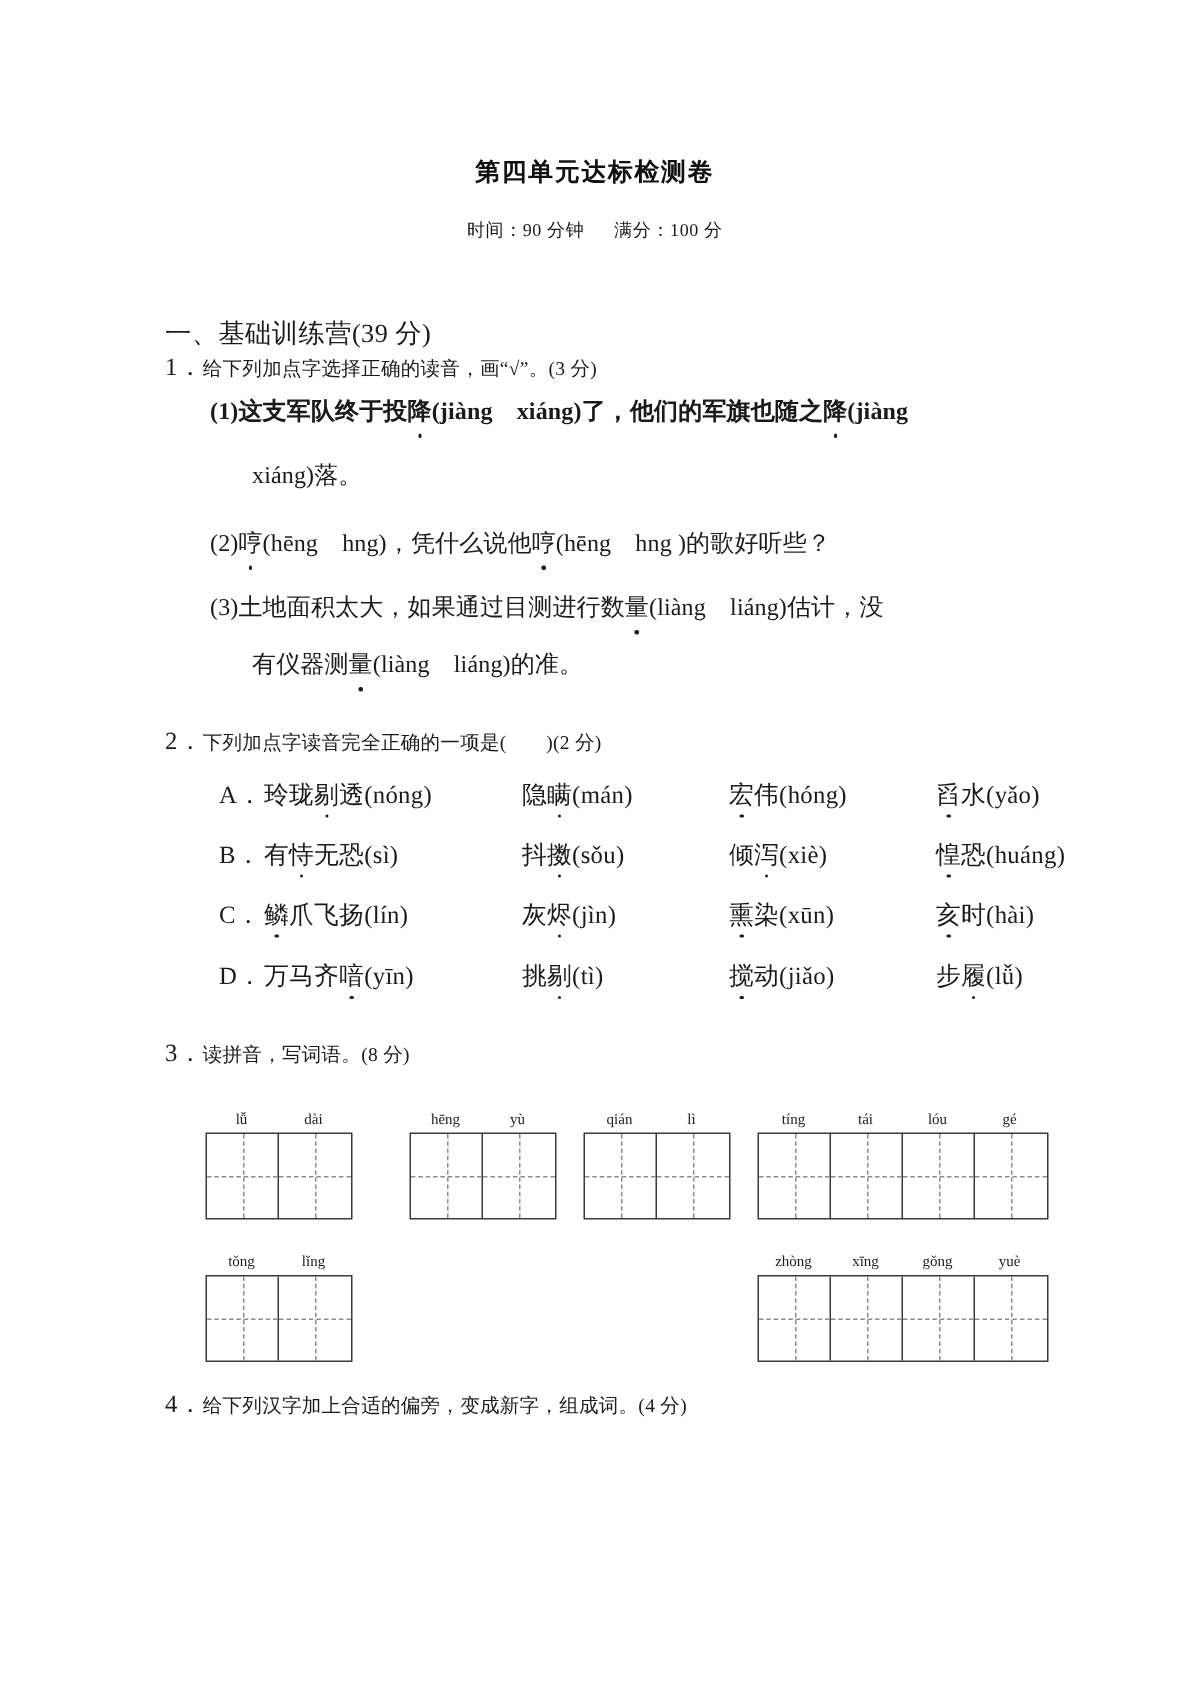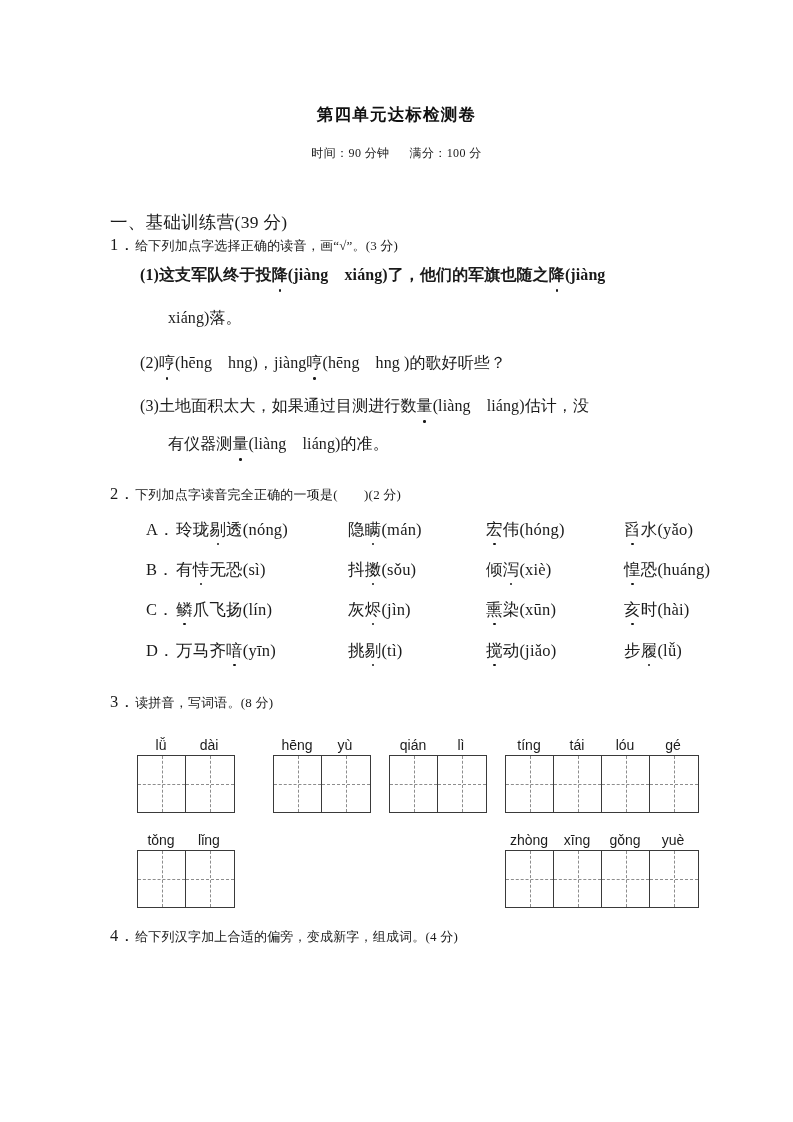--- a/index.html
+++ b/index.html
@@ -110,22 +110,22 @@
     position: absolute;
     top: 0;
   }
   .pinyin-line {
     display: flex;
     height: 22px;
     align-items: flex-end;
     justify-content: flex-start;
   }
   .pinyin-cell {
-    font-family: Liberation Sans, sans-serif;
-    font-size: 14px;
+    font-family: Liberation Serif, serif;
+    font-size: 10px;
     color: #1b1b1b;
     text-align: center;
     line-height: 1;
     padding-bottom: 3px;
   }
   .boxes {
     display: flex;
     border: 1.3px solid #3a3a3a;
     box-sizing: border-box;
     background: #fff;
@@ -176,21 +176,21 @@
   <div class="q" style="top:232px;left:110px;">
     <span class="q-num">1．</span><span class="q-stem"><span>给下列加点字选择正确的读音，画“</span><span>√</span><span>”。(3 分)</span></span>
   </div>
 
   <div class="sub" style="top:262px;left:140px;font-weight:bold;">
     <span>(1)</span><span>这支军队终于投</span><span class="dotchar">降</span><span>(jiàng　xiáng)了，他们的军旗也随之</span><span class="dotchar">降</span><span>(jiàng</span>
   </div>
   <div class="sub" style="top:305px;left:168px;">xiáng)落。</div>
 
   <div class="sub" style="top:350px;left:140px;">
-    <span>(2)</span><span class="dotchar">哼</span><span>(hēng　hng)，jiàng</span><span class="dotchar">哼</span><span>(hēng　hng )的歌好听些？</span>
+    <span>(2)</span><span class="dotchar">哼</span><span>(hēng　hng)，凭什么说他</span><span class="dotchar">哼</span><span>(hēng　hng )的歌好听些？</span>
   </div>
 
   <div class="sub" style="top:393px;left:140px;">
     <span>(3)</span><span>土地面积太大，如果通过目测进行数</span><span class="dotchar">量</span><span>(liàng　liáng)估计，没</span>
   </div>
   <div class="sub" style="top:431px;left:168px;">
     <span>有仪器测</span><span class="dotchar">量</span><span>(liàng　liáng)的准。</span>
   </div>
 
   <div class="q" style="top:481px;left:110px;">

